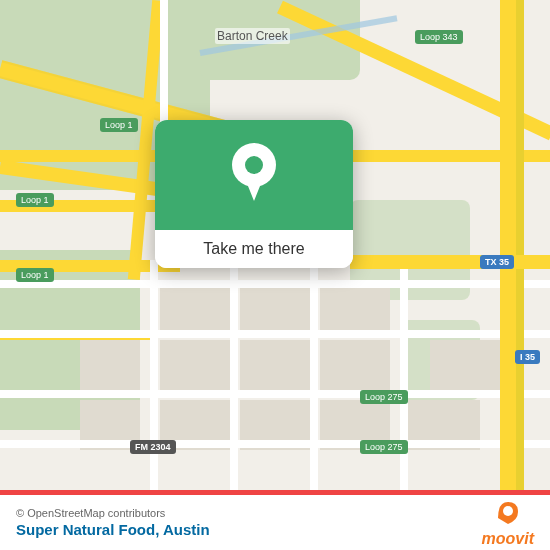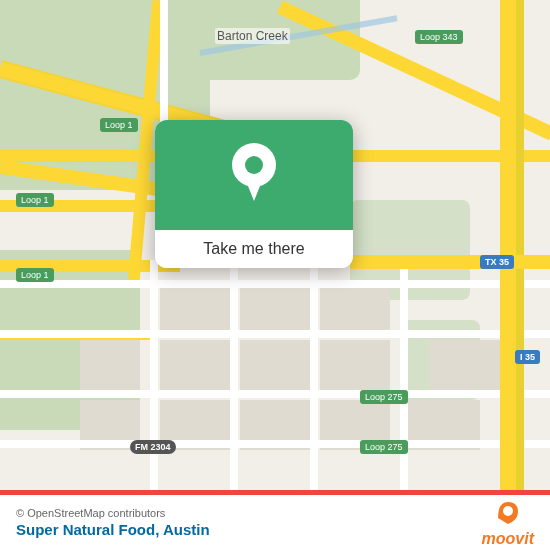--- a/index.html
+++ b/index.html
@@ -227,21 +227,21 @@
     <div style="position:absolute;left:200px;top:50px;width:200px;height:6px;background:#a0c8e0;transform:rotate(-10deg);transform-origin:0 50%;opacity:0.7;"></div>
 
     <div class="road-label" style="left:215px;top:28px;">Barton Creek</div>
 
     <div class="hw-badge" style="left:100px;top:118px;">Loop 1</div>
     <div class="hw-badge" style="left:16px;top:193px;">Loop 1</div>
     <div class="hw-badge" style="left:16px;top:268px;">Loop 1</div>
     <div class="hw-badge" style="left:415px;top:30px;">Loop 343</div>
     <div class="hw-badge" style="left:360px;top:390px;">Loop 275</div>
     <div class="hw-badge" style="left:360px;top:440px;">Loop 275</div>
-    <div class="hw-badge-dark" style="left:130px;top:440px;border-radius:7px;">FM 2304</div>
+    <div class="hw-badge-dark" style="left:130px;top:440px;">FM 2304</div>
     <div class="hw-badge-blue" style="left:480px;top:255px;">TX 35</div>
     <div class="hw-badge-blue" style="left:515px;top:340px;margin-top:10px;">I 35</div>
 
   </div>
 
   <div id="popup-card">
     <div id="popup-header">
 
       <svg width="50" height="65" viewBox="0 0 50 65">
         <circle cx="25" cy="22" r="22" fill="white"></circle>

